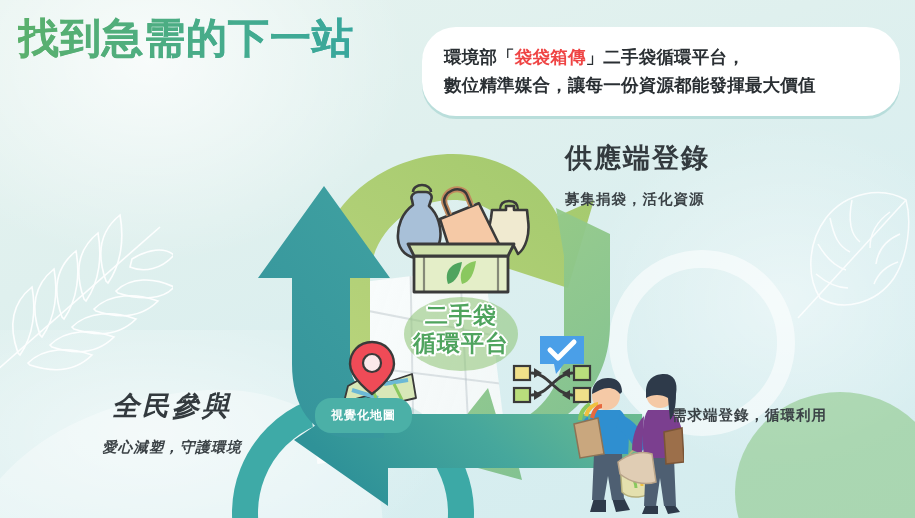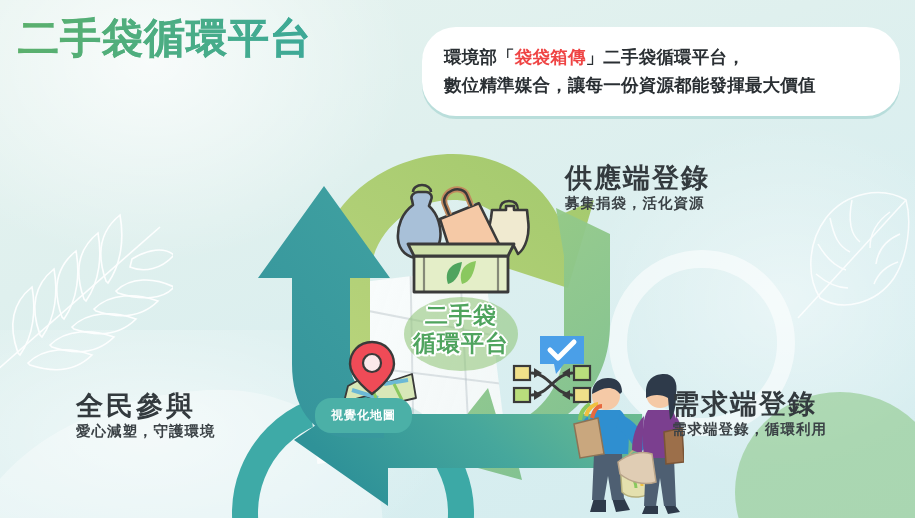--- a/index.html
+++ b/index.html
@@ -202,30 +202,30 @@
   .label-block { position: absolute; z-index: 20; }
   .label-block .t {
     font-size: 27px;
     font-weight: 700;
     color: #333a3e;
     letter-spacing: 2px;
     line-height: 1.1;
     white-space: nowrap;
   }
   .label-block .s {
-    margin-top: 0;
+    margin-top: 16px;
     font-size: 14.5px;
     font-weight: 700;
     color: #3b4246;
     letter-spacing: 1px;
     white-space: nowrap;
   }
-  .lbl-supply { left: 565px; top: 164px; }
+  .lbl-supply { left: 565px; top: 144px; }
   .lbl-demand { left: 672px; top: 390px; }
-  .lbl-public { left: 76px; top: 392px; text-align: left; width: 180px; }
+  .lbl-public { left: 82px; top: 392px; text-align: center; width: 180px; font-style: italic; }
   .lbl-public .t { letter-spacing: 3px; }
 
   
   .ill { position: absolute; z-index: 11; }
   .ill-box    { left: 388px; top: 172px; width: 145px; height: 128px; }
   .ill-pin    { left: 332px; top: 340px; width: 88px; height: 66px; }
   .ill-match  { left: 512px; top: 334px; width: 82px; height: 72px; }
   .ill-people { left: 572px; top: 358px; width: 112px; height: 158px; }
 
   
@@ -270,21 +270,21 @@
       <path d="M28 66 C36 80 44 88 56 92"></path>
       <path d="M26 96 C38 106 48 110 58 110"></path>
       <path d="M100 34 C86 44 80 56 80 70"></path>
       <path d="M110 56 C96 62 88 72 86 86"></path>
       <path d="M108 84 C96 88 88 96 84 106"></path>
     </g>
   </svg>
   <div class="teal-blob-right"></div>
 
   <div class="headline">
-    <span class="line line2">二手袋循環平台</span>
+    <span class="line line2">找到急需的下一站</span>
   </div>
 
   <div class="callout">
     <p><span>環境部「</span><span class="hl">袋袋箱傳</span><span>」二手袋循環平台，</span></p>
     <p>數位精準媒合，讓每一份資源都能發揮最大價值</p>
   </div>
 
   <div class="map-tile">
     <div class="map-line" style="left:-20px;top:40px;width:250px;height:2px;transform:rotate(18deg);"></div>
     <div class="map-line" style="left:-20px;top:95px;width:250px;height:2px;transform:rotate(14deg);"></div>
@@ -417,21 +417,20 @@
   </div>
 
   <div class="pill pill-map">視覺化地圖</div>
 
   <div class="label-block lbl-supply">
     <div class="t">供應端登錄</div>
     <div class="s">募集捐袋，活化資源</div>
   </div>
 
   <div class="label-block lbl-demand">
-    <div class="t">需求端登錄</div>
     <div class="s">需求端登錄，循環利用</div>
   </div>
 
   <div class="label-block lbl-public">
     <div class="t">全民參與</div>
     <div class="s">愛心減塑，守護環境</div>
   </div>
 
 </div>
 

